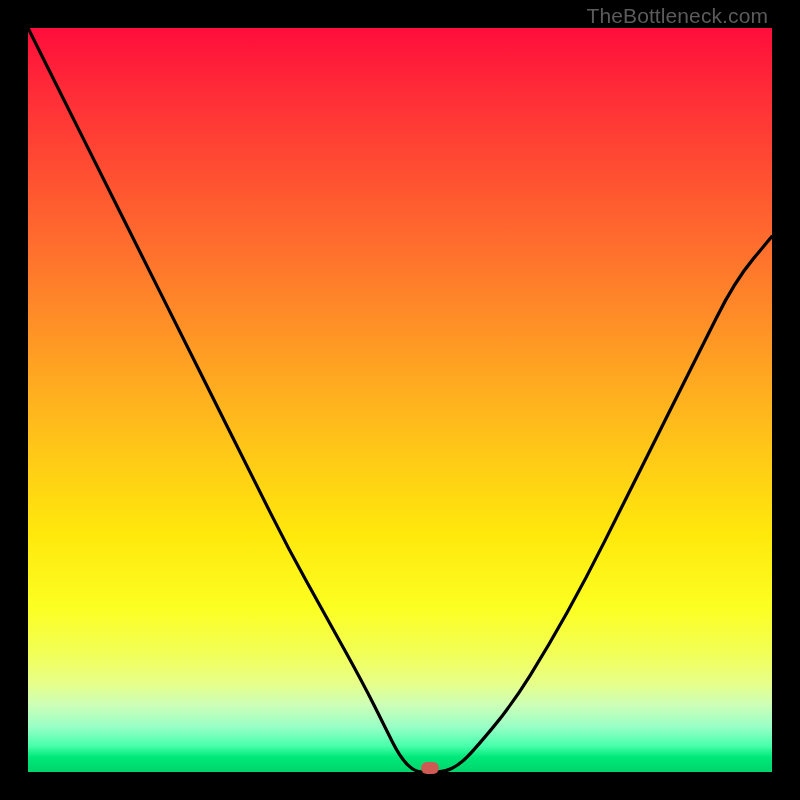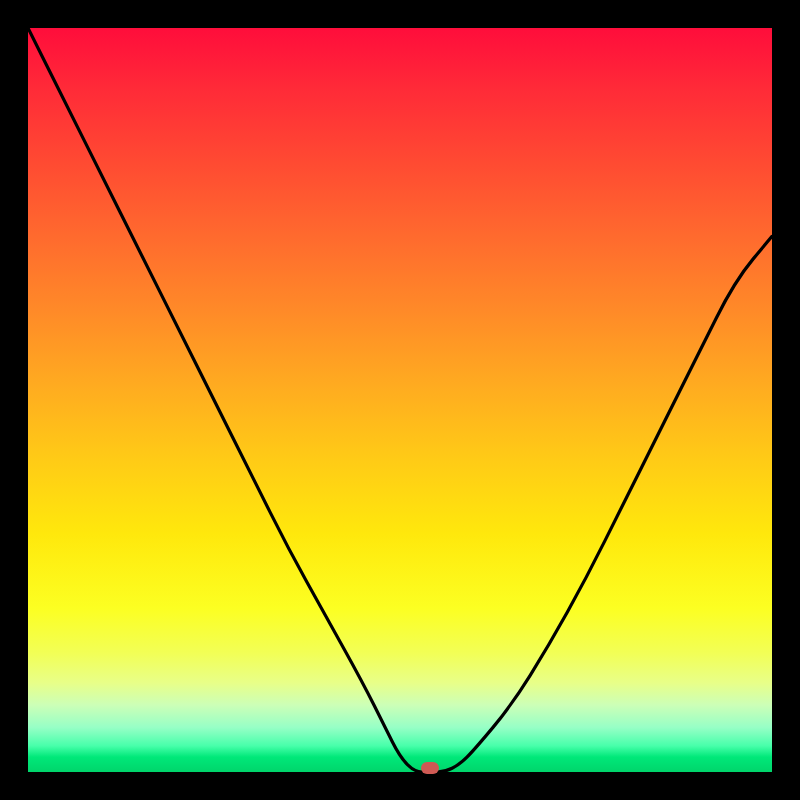--- a/index.html
+++ b/index.html
@@ -69,19 +69,20 @@
     border-radius: 6px;
     background: #cf5a54;
     z-index: 4;
     transform: translate(-50%, -50%);
   }
 </style>
 </head>
 <body>
 
 <div class="frame">
+  <div class="watermark">TheBottleneck.com</div>
   <div class="plot-area">
     <svg class="curve" viewBox="0 0 744 744" preserveAspectRatio="none">
       <path id="curve-path" fill="none" stroke="#000" stroke-width="3.2" stroke-linecap="round" d="M 0 0 Q 0 0 18.6 37.19999999999999 Q 37.2 74.39999999999998 55.800000000000004 111.59999999999997 Q 74.4 148.79999999999995 93 186 Q 111.6 223.20000000000005 130.2 260.40000000000003 Q 148.8 297.6 167.4 334.8 Q 186 372 204.6 409.2 Q 223.2 446.4 241.79999999999998 483.59999999999997 Q 260.4 520.8 279 554.28 Q 297.6 587.76 316.20000000000005 621.24 Q 334.8 654.72 345.96000000000004 677.04 Q 357.12 699.36 364.56 714.24 Q 372 729.12 379.44 736.56 Q 386.88 744 394.32000000000005 744 Q 401.76000000000005 744 409.20000000000005 744 Q 416.64000000000004 744 424.08000000000004 740.28 Q 431.52 736.56 438.96 729.1199999999999 Q 446.4 721.68 465 699.3599999999999 Q 483.6 677.04 502.2 647.28 Q 520.8 617.52 539.4 584.04 Q 558 550.56 576.6 513.36 Q 595.2 476.16 613.8 438.96000000000004 Q 632.4 401.76 651 364.55999999999995 Q 669.6 327.35999999999996 688.2 290.15999999999997 Q 706.8 252.95999999999998 725.4 230.64000000000001 T 744 208.32000000000005"></path>
     </svg>
     <div id="marker" class="marker" style="left: 401.76px; top: 740px;"></div>
   </div>
 </div>
 
 </body></html>

